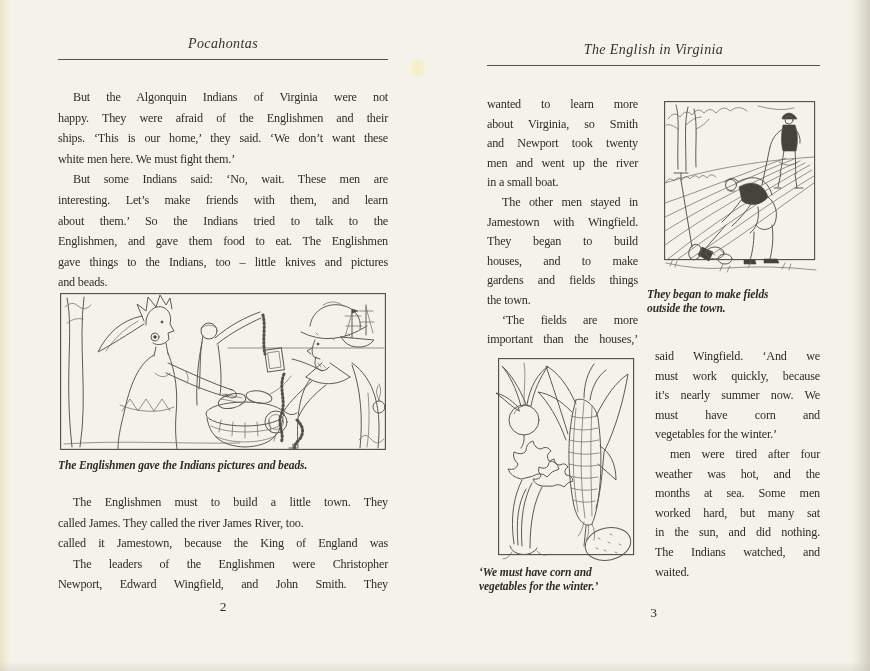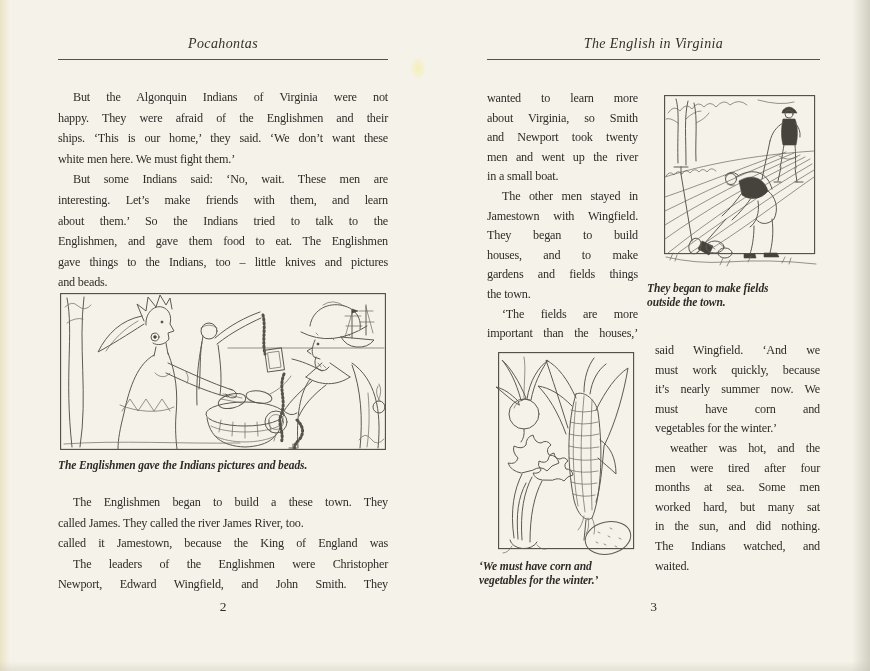--- a/index.html
+++ b/index.html
@@ -13,21 +13,21 @@
     background:linear-gradient(to right, rgba(234,226,197,.95), rgba(234,226,197,0));pointer-events:none;}
   .edge-right{position:absolute;right:0;top:0;width:18px;height:671px;
     background:linear-gradient(to left, rgba(186,182,168,.6), rgba(186,182,168,0));pointer-events:none;}
   .edge-bottom{position:absolute;left:0;bottom:0;width:870px;height:10px;
     background:linear-gradient(to top, rgba(198,194,181,.35), rgba(198,194,181,0));pointer-events:none;}
   .smudge{position:absolute;left:411px;top:58px;width:14px;height:20px;border-radius:50%;
     background:radial-gradient(ellipse at center, rgba(244,238,176,.8), rgba(244,238,176,0));pointer-events:none;}
 
   .page{position:absolute;top:0;height:602px;}
   .page-left{left:58px;width:330px;}
-  .page-right{left:487px;width:333px;}
+  .page-right{left:487px;width:333px;margin-top:6px;}
 
   .running-head{
     position:absolute;left:0;width:100%;top:36px;text-align:center;
     font-style:italic;font-size:14px;letter-spacing:.4px;color:#33312b;
   }
   .head-rule{position:absolute;left:0;width:100%;top:59px;height:0;
     border-top:1.6px solid #55524a;}
 
   .textblock{position:absolute;font-size:12.2px;letter-spacing:-0.2px;}
   .page-left .textblock{left:0;width:330px;line-height:20.6px;}
@@ -178,21 +178,21 @@
           <path class="skt" d="M299,147 q6,-9 12,-1 q6,8 13,0"></path>
           <path class="skt" d="M4,151 C60,147 120,151 180,150"></path>
         </g>
       </svg>
     </div>
 
     <div class="caption cap-trade">The Englishmen gave the Indians pictures and beads.</div>
 
     <div class="textblock tb-left-2">
         <div class="para indent">
-          <div class="line">The Englishmen began to build a these town. They</div>
+          <div class="line">The Englishmen must to build a little town. They</div>
           <div class="line last">called James. They called the river James River, too.</div>
           <div class="line">called it Jamestown, because the King of England was</div>
         </div>
         <div class="para indent">
           <div class="line">The leaders of the Englishmen were Christopher</div>
           <div class="line">Newport, Edward Wingfield, and John Smith. They</div>
         </div>
       </div>
 
     <div class="pagenum">2</div>
@@ -331,22 +331,22 @@
 
     <div class="textblock col col-b">
         <div class="para">
           <div class="line">said Wingfield. ‘And we</div>
           <div class="line">must work quickly, because</div>
           <div class="line">it’s nearly summer now. We</div>
           <div class="line">must have corn and</div>
           <div class="line last">vegetables for the winter.’</div>
         </div>
         <div class="para indent">
+          <div class="line">men were tired after four</div>
           <div class="line">weather was hot, and the</div>
-          <div class="line">men were tired after four</div>
           <div class="line">months at sea. Some men</div>
           <div class="line">worked hard, but many sat</div>
           <div class="line">in the sun, and did nothing.</div>
           <div class="line">The Indians watched, and</div>
           <div class="line last">waited.</div>
         </div>
       </div>
 
     <div class="pagenum">3</div>
   </div>

